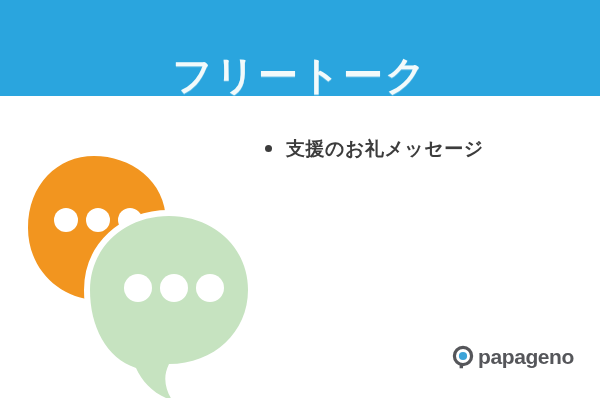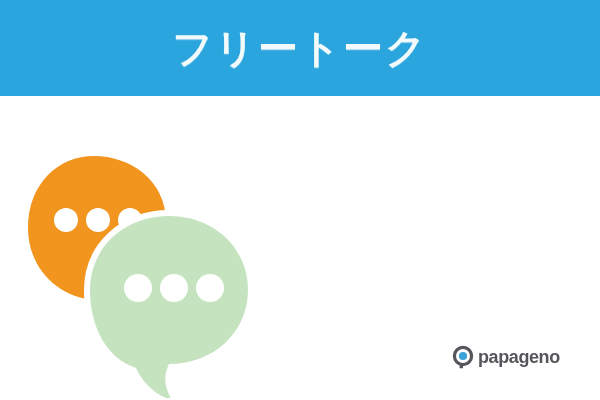--- a/index.html
+++ b/index.html
@@ -20,23 +20,24 @@
 
   
   .header-band {
     position: absolute;
     left: 0;
     top: 0;
     width: 600px;
     height: 96px;
     background: #2AA5DE;
     display: flex;
-    align-items: center;
+    align-items: flex-end;
     justify-content: center;
     box-sizing: border-box;
+    font-family: Liberation Serif, serif;
   }
   .header-title {
     color: #F2FAFB;
     font-size: 40px;
     font-weight: bold;
     letter-spacing: 2px;
     line-height: 1;
     white-space: nowrap;
     margin: 0;
     padding: 0;
@@ -109,21 +110,21 @@
     gap: 2px;
   }
   .logo-mark {
     width: 24px;
     height: 24px;
     flex: 0 0 auto;
   }
   .logo-mark svg { display: block; }
   .logo-text {
     color: #55565A;
-    font-size: 18px;
+    font-size: 21px;
     font-weight: bold;
     letter-spacing: -0.4px;
     line-height: 24px;
   }
 </style>
 </head>
 <body>
 
 <div id="slide">
 
@@ -168,20 +169,24 @@
                    C 92 240 76 208 76 172
                    C 76 130 110 98 155 98 Z" fill="#C6E3C0"></path>
           <circle cx="124" cy="170" r="14" fill="#FFFFFF"></circle>
           <circle cx="160" cy="170" r="14" fill="#FFFFFF"></circle>
           <circle cx="196" cy="170" r="14" fill="#FFFFFF"></circle>
         </g>
       </svg>
     </div>
 
     <ul class="bullet-list">
+      <li class="bullet-item">
+        <span class="bullet-dot"></span>
+        <span class="bullet-text">支援のお礼メッセージ</span>
+      </li>
     </ul>
 
   </div>
 
   <div class="logo">
     <span class="logo-mark">
       <svg width="24" height="24" viewBox="0 0 24 24" xmlns="http://www.w3.org/2000/svg">
         <path d="M11 2.4 A8.6 8.6 0 1 0 11 19.6 L11 23.2 L7.6 23.2 L7.6 19.0
                  A8.6 8.6 0 0 1 11 2.4 Z" fill="#55565A"></path>
         <circle cx="11" cy="11" r="8.6" fill="none" stroke="#55565A" stroke-width="3.2"></circle>

